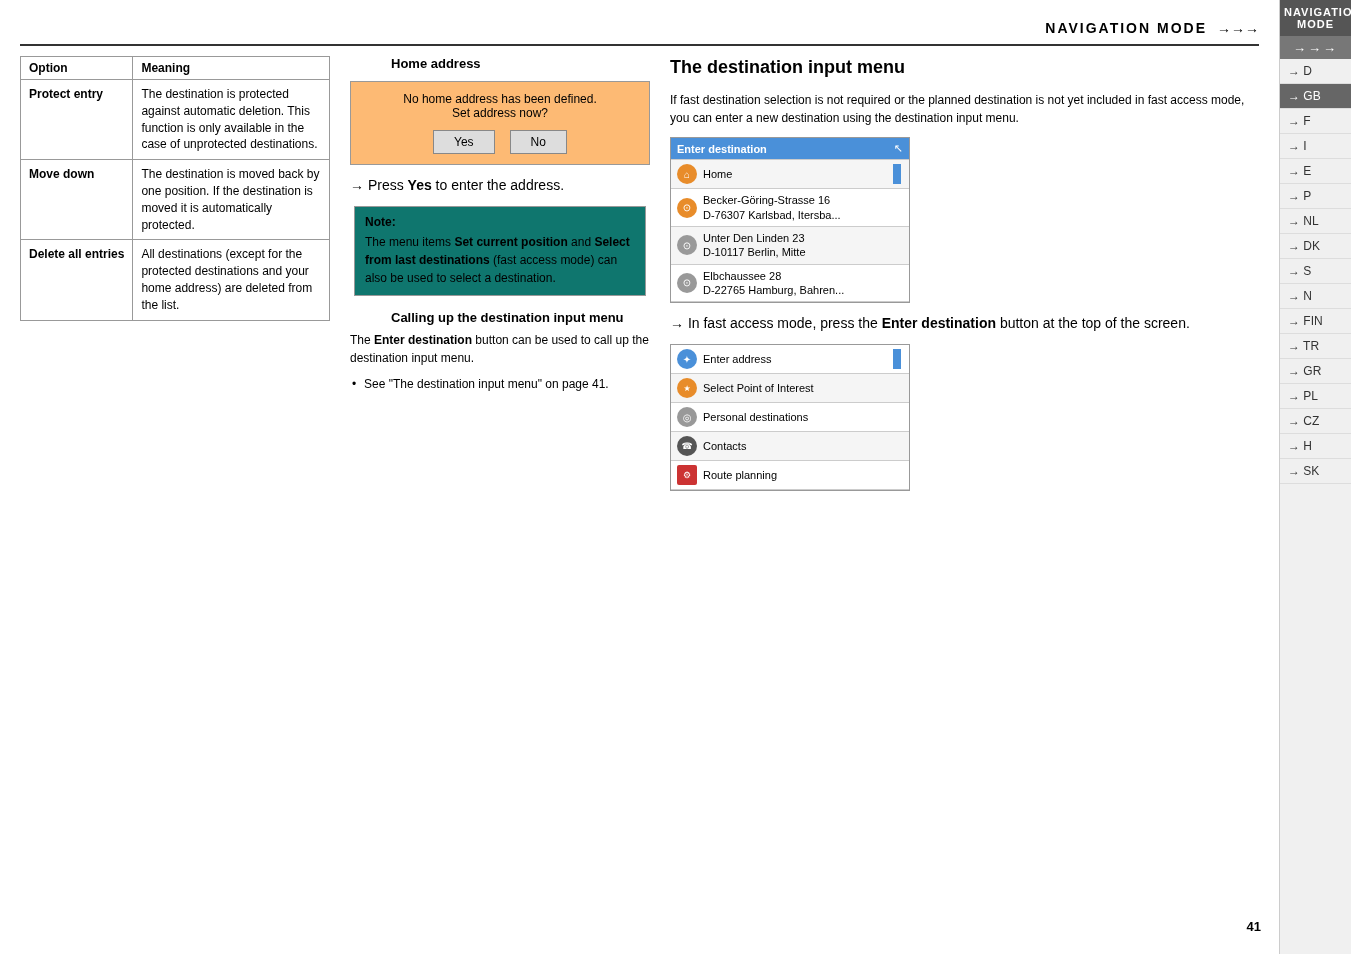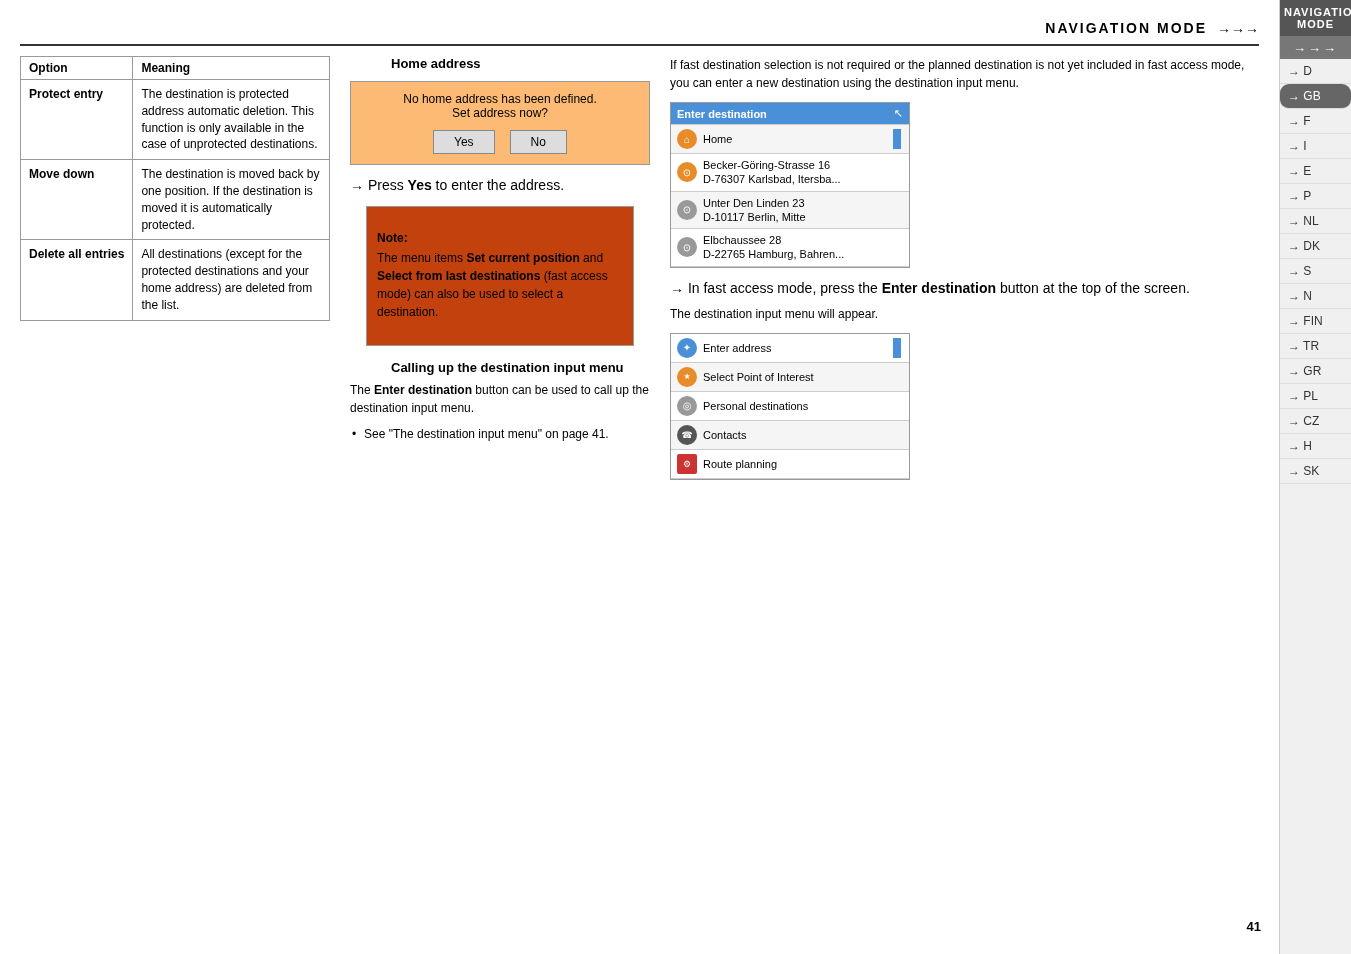--- a/index.html
+++ b/index.html
@@ -57,21 +57,20 @@
       padding: 5px 8px;
       font-size: 12px;
       border-bottom: 1px solid #ddd;
       cursor: pointer;
       color: #333;
     }
 
     .nav-item.active {
       background: #666;
       color: #fff;
-      border-radius: 9px;
     }
 
     
     .main-content {
       flex: 1;
       padding: 20px 20px 20px 20px;
       margin-right: 72px;
       overflow-y: auto;
     }
 
@@ -195,23 +194,23 @@
     }
 
     .arrow-text {
       font-size: 14px;
       line-height: 1.5;
       margin-bottom: 6px;
     }
 
     .note-box {
       border: 1px solid #999;
-      padding: 24px 10px;
-      margin: 10px 16px;
-      background: #c2410c;
+      padding: 8px 10px;
+      margin: 10px 4px;
+      background: #0f766e;
     }
 
     .note-title {
       font-weight: bold;
       font-size: 12px;
       margin-bottom: 4px;
     }
 
     .note-text {
       font-size: 12px;
@@ -319,21 +318,21 @@
         <table class="options-table">
           <thead>
             <tr>
               <th>Option</th>
               <th>Meaning</th>
             </tr>
           </thead>
           <tbody id="table-body">
           <tr>
                 <td>Protect entry</td>
-                <td>The destination is protected address automatic deletion. This function is only available in the case of unprotected destinations.</td>
+                <td>The destination is protected against automatic deletion. This function is only available in the case of unprotected destinations.</td>
               </tr>
               <tr>
                 <td>Move down</td>
                 <td>The destination is moved back by one position. If the destination is moved it is automatically protected.</td>
               </tr>
               <tr>
                 <td>Delete all entries</td>
                 <td>All destinations (except for the protected destinations and your home address) are deleted from the list.</td>
               </tr>
             </tbody>
@@ -367,20 +366,21 @@
         <div class="body-text">
           The <strong>Enter destination</strong> button can be used to call up the destination input menu.
         </div>
         <div class="bullet-text">
           See "The destination input menu" on page 41.
         </div>
       </div>
 
       <div class="right-column">
 
+        <div class="right-col-title">The destination input menu</div>
 
         <div class="body-text">If fast destination selection is not required or the planned destination is not yet included in fast access mode, you can enter a new destination using the destination input menu.</div>
 
         <div class="nav-screen">
           <div class="nav-screen-inner">
             <div class="nav-rows">
               <div class="nav-screen-row" style="background:#4a90d9; color:#fff; justify-content:space-between;">
                 <span style="font-weight:bold; font-size:11px;">Enter destination</span>
                 <span>↖</span>
               </div>
@@ -404,21 +404,20 @@
                 <div class="nav-row-text">Elbchaussee 28<br>D-22765 Hamburg, Bahren...</div>
               </div>
             </div>
           </div>
         </div>
 
         <div class="arrow-text">
           → In fast access mode, press the <strong>Enter destination</strong> button at the top of the screen.
         </div>
 
-        <div class="body-text">The destination input menu will appear.</div>
 
         <div class="nav-screen">
           <div class="nav-screen-inner">
             <div class="nav-rows">
               <div class="nav-screen-row">
                 <div class="nav-icon nav-icon-blue">✦</div>
                 <div class="nav-row-text">Enter address</div>
                 <div style="width:12px;">
                   <div style="width:8px; height:20px; background:#4a90d9; margin:0 auto;"></div>
                 </div>

